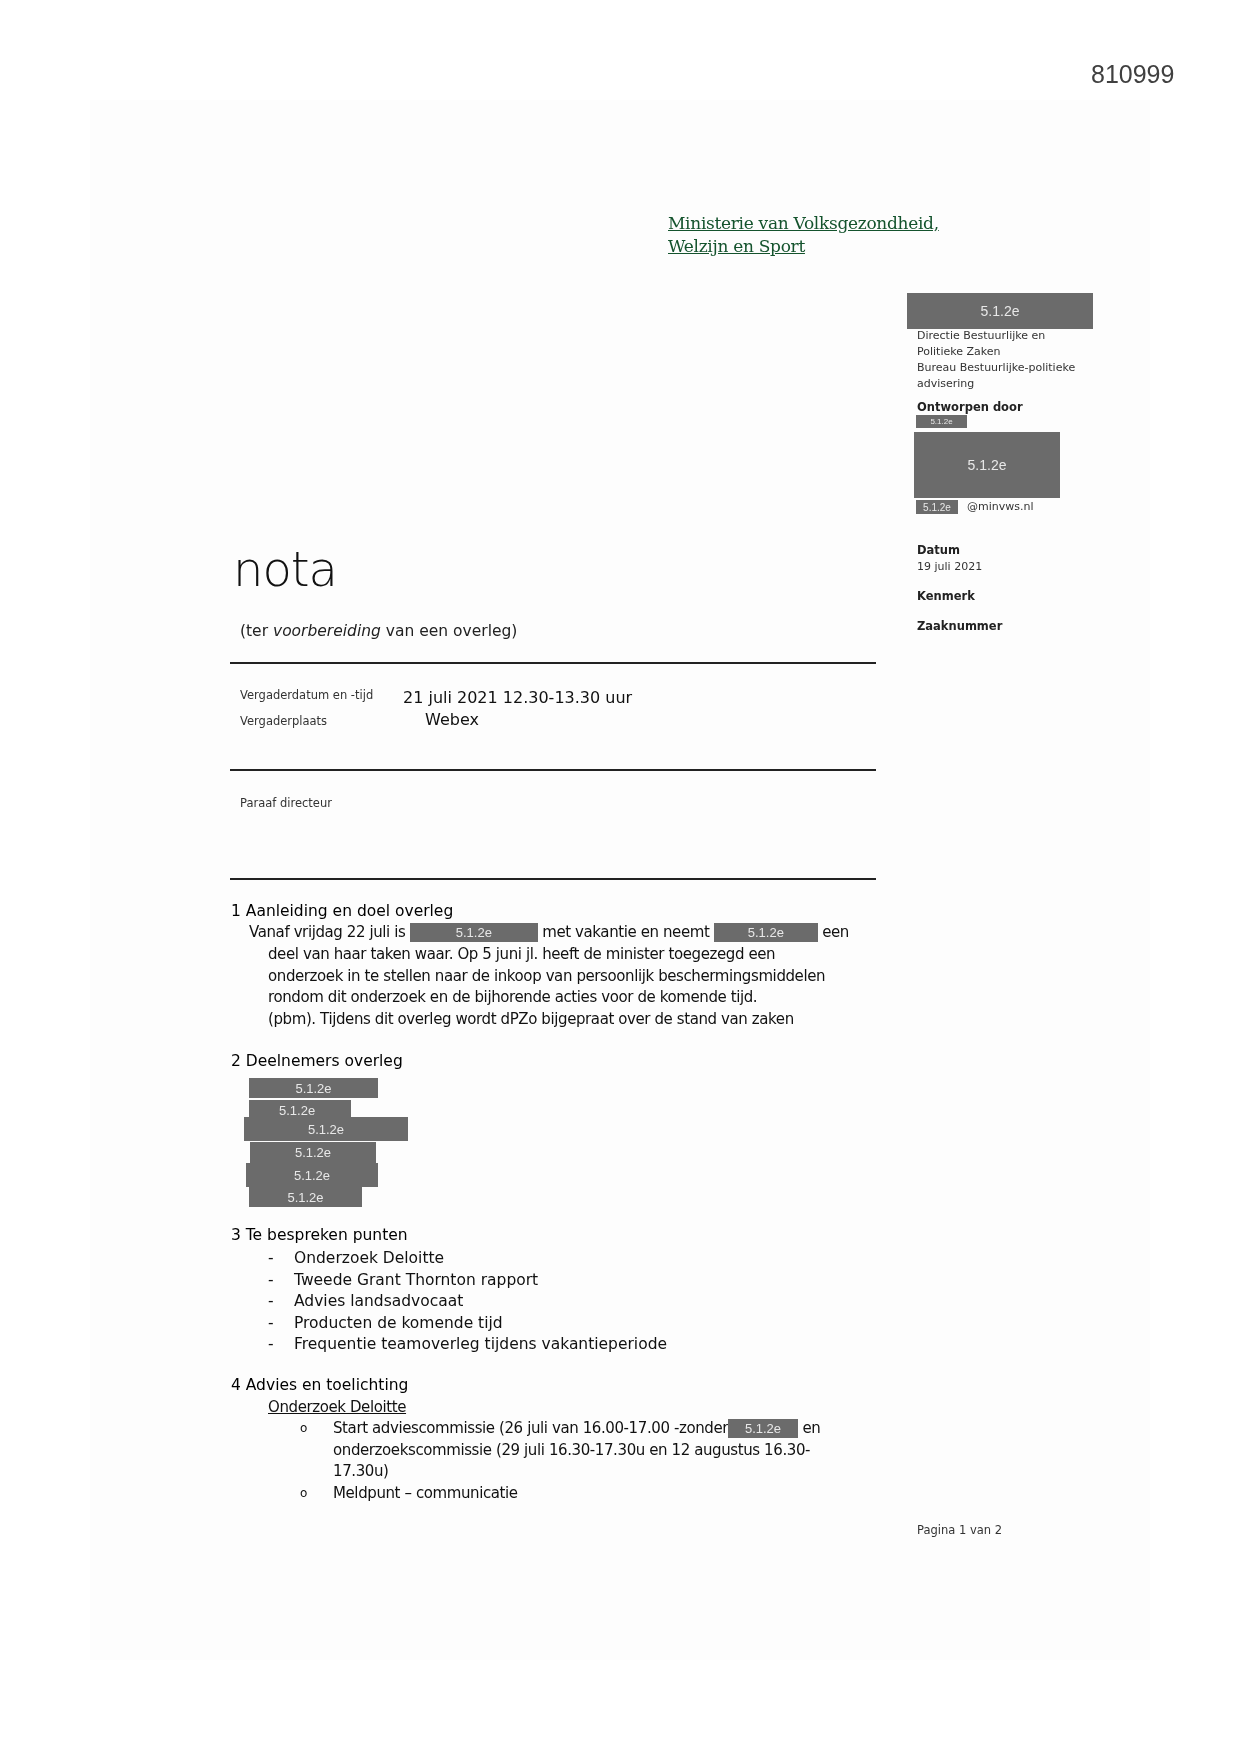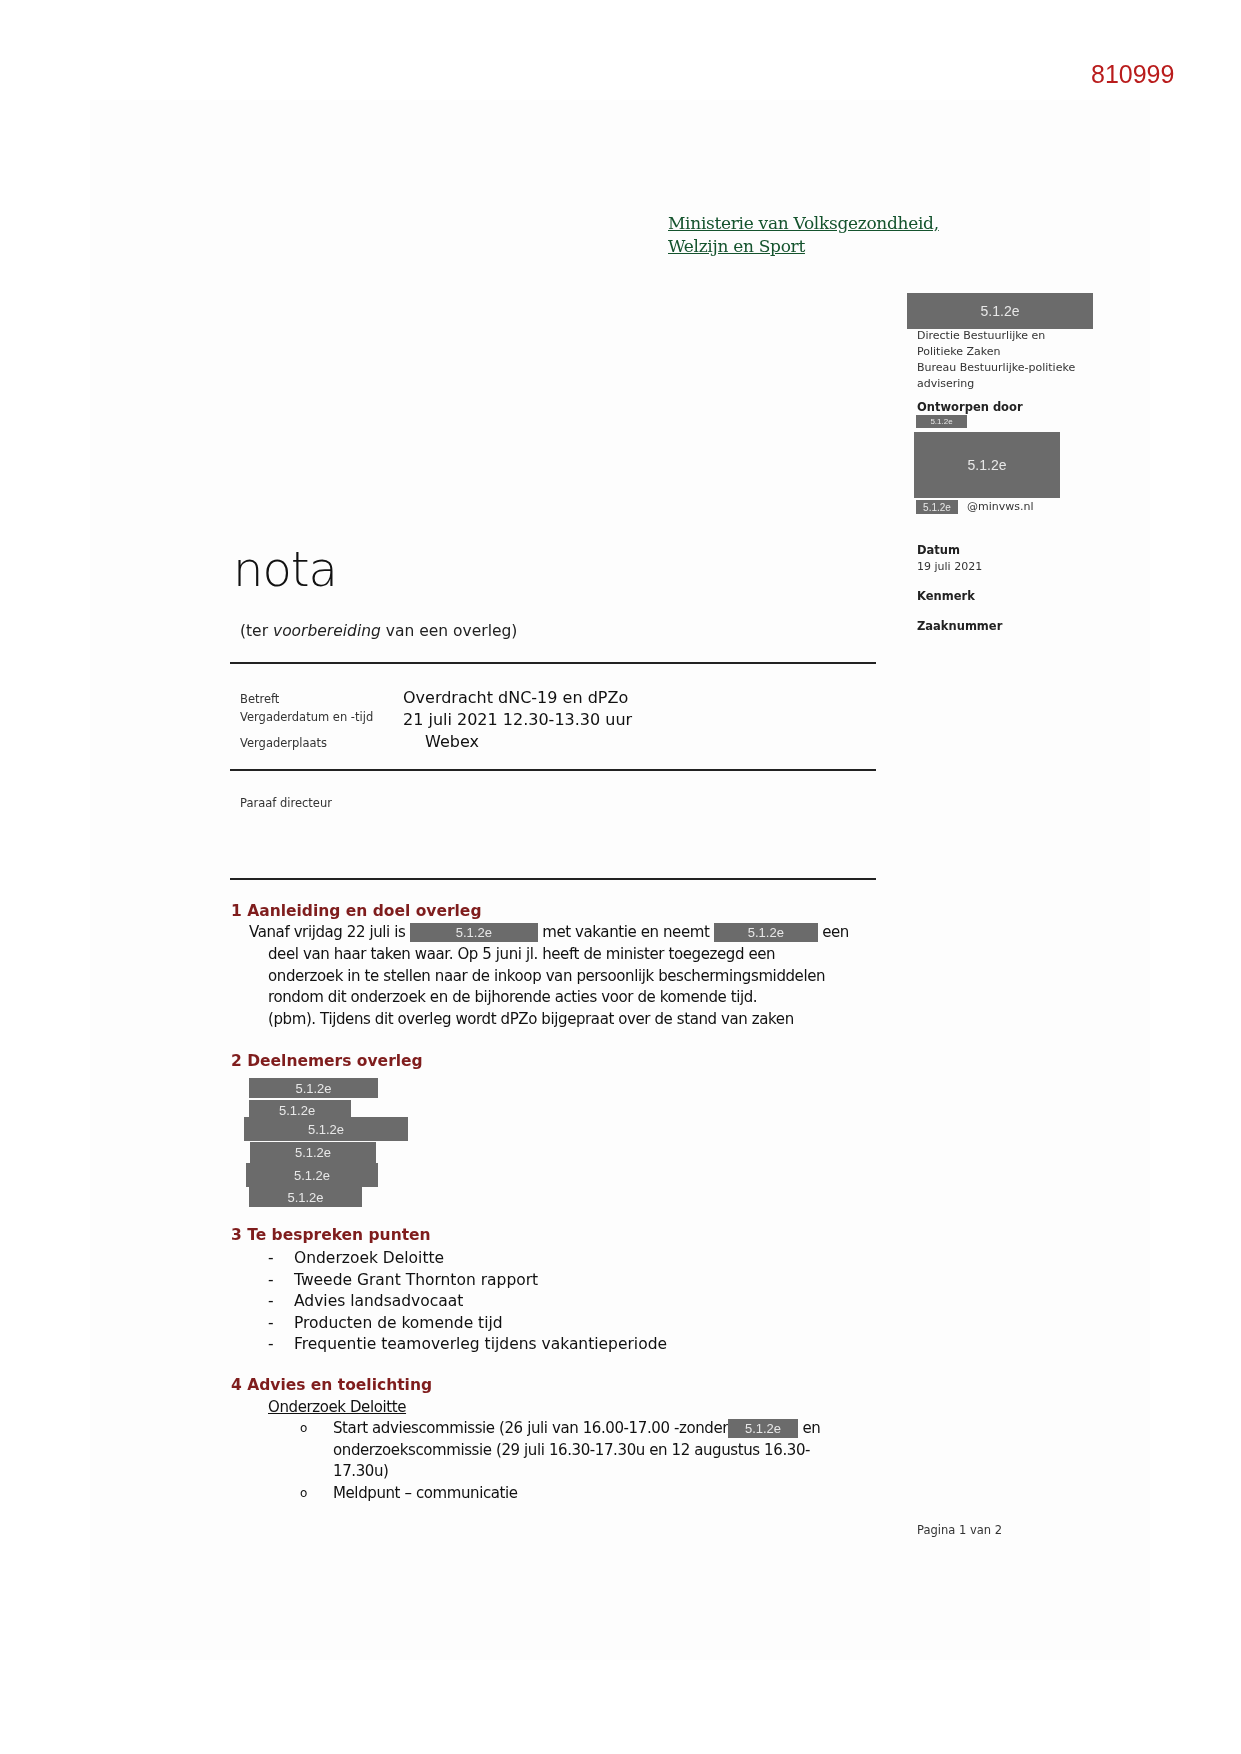--- a/index.html
+++ b/index.html
@@ -1,29 +1,29 @@
 <!DOCTYPE html>
 <html><head>
 <meta charset="utf-8">
 <style>
   html, body { margin: 0; padding: 0; background: #ffffff; }
   body { width: 1241px; height: 1754px; position: relative; overflow: hidden; font-family: "DejaVu Sans", sans-serif; color: #111; }
   .page-shade { position: absolute; left: 90px; top: 100px; width: 1060px; height: 1560px; background: #fdfdfd; }
   .abs { position: absolute; }
-  .docid { left: 1091px; top: 60px; font-family: "Liberation Sans", sans-serif; font-size: 25px; color: #b91c1c; }
+  .docid { left: 1091px; top: 60px; font-family: "Liberation Sans", sans-serif; font-size: 25px; color: #404040; }
   .ministry { left: 668px; top: 212px; font-family: "DejaVu Serif", serif; font-size: 17px; line-height: 23px; color: #14532d; letter-spacing: -0.3px; text-decoration: underline; }
   .redact { background: #6b6b6b; color: #e8e8e8; font-family: "Liberation Sans", sans-serif; display: flex; align-items: center; justify-content: center; box-sizing: border-box; }
   .side { font-size: 11px; color: #333; line-height: 16px; }
   .side-bold { font-size: 11.5px; font-weight: bold; color: #222; }
   .nota { left: 233px; top: 541px; font-size: 48px; font-family: "DejaVu Sans", sans-serif; color: #111; letter-spacing: -1px; font-weight: 300; }
   .subtitle { left: 240px; top: 622px; font-size: 15.5px; color: #222; }
   .rule { position: absolute; left: 230px; width: 646px; height: 2px; background: #222; }
   .meta-label { font-size: 11.5px; color: #333; }
   .meta-value { font-size: 16px; color: #111; }
-  .h-section { font-size: 15.5px; font-weight: bold; color: #7f1d1d; font-family: "DejaVu Sans", sans-serif; }
+  .h-section { font-size: 15.5px; font-weight: normal; color: #000000; font-family: "DejaVu Sans", sans-serif; }
   .body-text { font-size: 15px; color: #111; line-height: 21.5px; font-family: "DejaVu Sans", sans-serif; letter-spacing: -0.4px; }
   .list-dash { font-size: 15.5px; color: #111; line-height: 21.5px; }
   .inline-redact { display: inline-block; vertical-align: middle; height: 19px; background: #6b6b6b; color: #e8e8e8; font-family: "Liberation Sans", sans-serif; font-size: 13px; text-align: center; line-height: 19px; letter-spacing: 0; }
   .footer { left: 917px; top: 1523px; font-size: 11.5px; color: #333; }
 </style>
 </head>
 <body>
 
 <div class="page-shade"></div>
 
@@ -54,24 +54,20 @@
 <div class="abs side-bold" style="left:917px;top:619px;">Zaaknummer</div>
 
 <div class="abs nota">nota</div>
 <div class="abs subtitle">
   <span>(ter </span><i>voorbereiding</i><span> van een overleg)</span>
 </div>
 
 <div class="rule" style="top:662px;"></div>
 
 <div class="abs" style="left:240px;top:688px;width:620px;">
-  <div style="display:flex;height:22px;align-items:baseline;">
-    <div class="meta-label" style="width:163px;">Betreft</div>
-    <div class="meta-value">Overdracht dNC-19 en dPZo</div>
-  </div>
   <div style="display:flex;height:22px;align-items:flex-start;">
     <div class="meta-label" style="width:163px;">Vergaderdatum en -tijd</div>
     <div class="meta-value">21 juli 2021 12.30-13.30 uur</div>
   </div>
   <div style="display:flex;height:22px;align-items:baseline;gap:22px;">
     <div class="meta-label" style="width:163px;">Vergaderplaats</div>
     <div class="meta-value">Webex</div>
   </div>
 </div>
 

